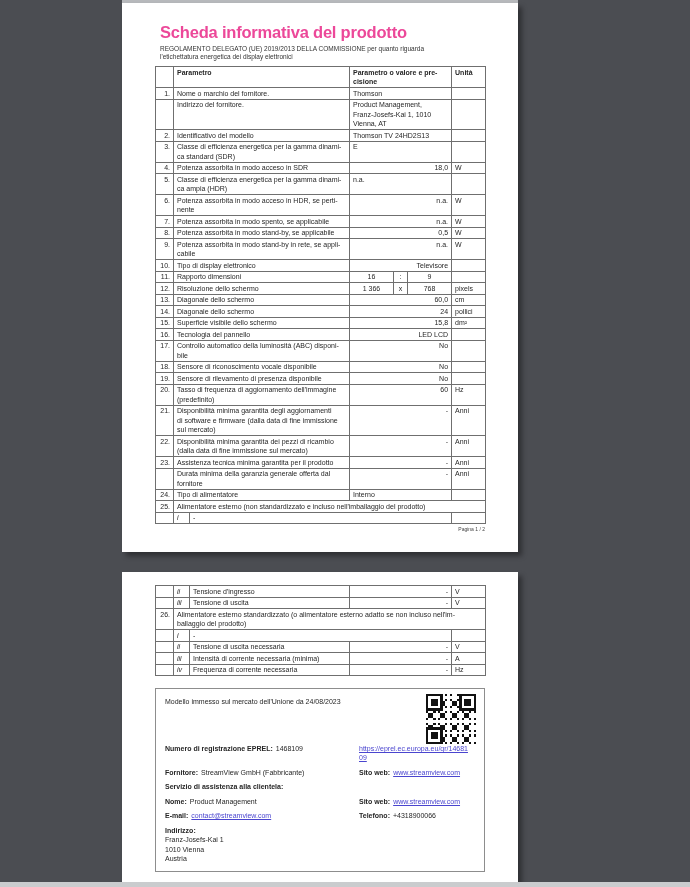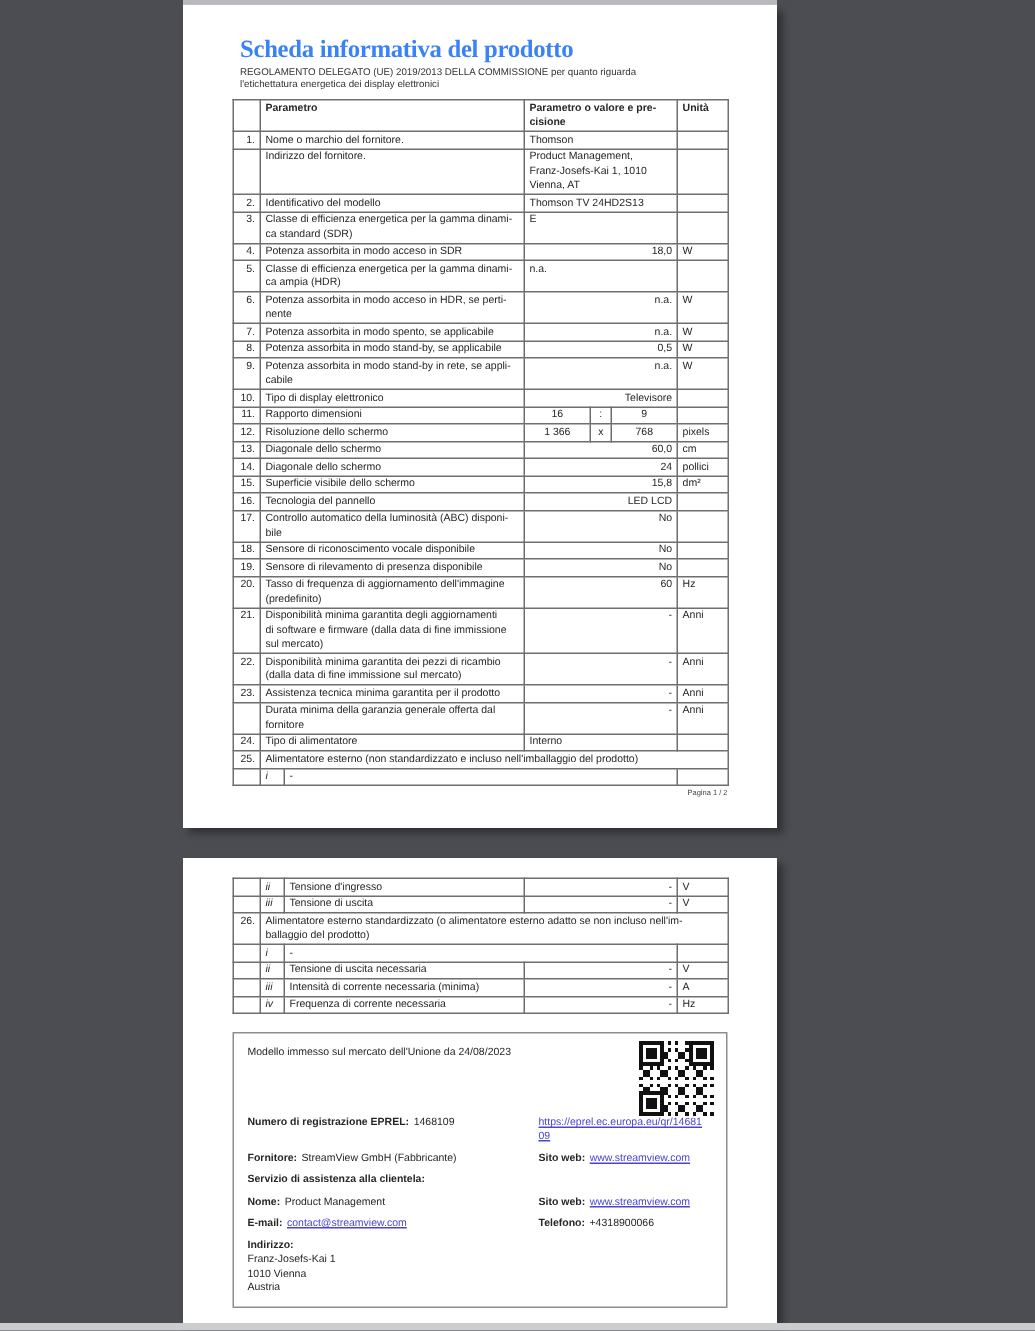--- a/index.html
+++ b/index.html
@@ -53,21 +53,21 @@
   .qr{position:absolute;top:5px;right:8px;width:50px;height:50px;}
   .addr div{line-height:9.5px;}
 </style>
 </head>
 <body>
 
 <div class="top-strip"></div>
 
 <div class="page" id="page1">
   <div class="p-inner">
-    <h1 class="doc-title" style="color: #3b82f6; font-family: Liberation Serif, serif;">Scheda informativa del prodotto</h1>
+    <h1 class="doc-title" style="color: #ec4899;">Scheda informativa del prodotto</h1>
     <p class="doc-subtitle">REGOLAMENTO DELEGATO (UE) 2019/2013 DELLA COMMISSIONE per quanto riguarda
 l'etichettatura energetica dei display elettronici</p>
     <table class="sheet">
       <colgroup>
         <col style="width:18px">
           <col style="width:16px">
           <col style="width:160px">
         <col style="width:44px">
           <col style="width:14px">
           <col style="width:44px">

